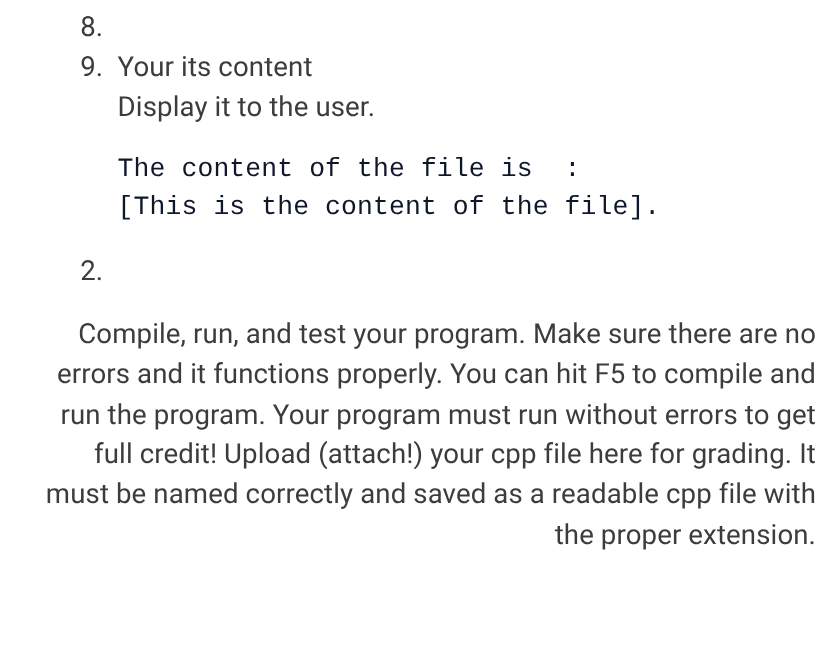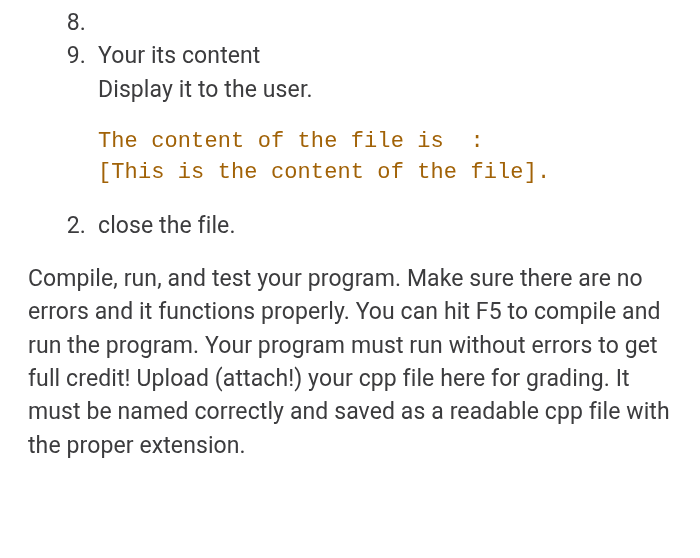--- a/index.html
+++ b/index.html
@@ -35,26 +35,27 @@
     position: absolute;
     left: 0;
     width: 58px;
     text-align: right;
   }
   pre.code {
     font-family: ui-monospace, SFMono-Regular, Menlo, Consolas, "Liberation Mono", monospace;
     font-size: 22px;
     line-height: 1.42;
     margin: 20px 0 20px 70px;
-    color: #a16207;
+    color: #0f172a;
     white-space: pre;
   }
   p.para {
     margin: 20px 0 0 0;
     padding: 0;
+    text-align: right;
   }
   
   .doc { letter-spacing: 0.1px; }
 </style>
 </head>
 <body>
 
 <div class="doc">
 
   <ol class="steps">
@@ -69,19 +70,18 @@
       <span>Display it to the user.</span>
     </li>
   </ol>
 
   <pre class="code">The content of the file is  :
 [This is the content of the file].</pre>
 
   <ol class="steps">
     <li>
       <span class="num">2.</span>
-      <span>close the file.</span>
     </li>
   </ol>
 
   <p class="para">Compile, run, and test your program. Make sure there are no errors and it functions properly. You can hit F5 to compile and run the program. Your program must run without errors to get full credit! Upload (attach!) your cpp file here for grading. It must be named correctly and saved as a readable cpp file with the proper extension.</p>
 
 </div>
 
 </body></html>

